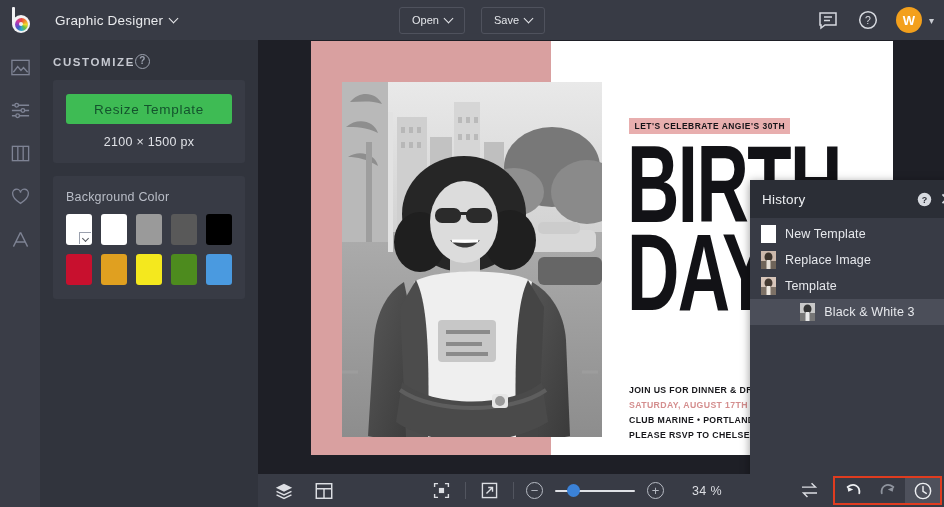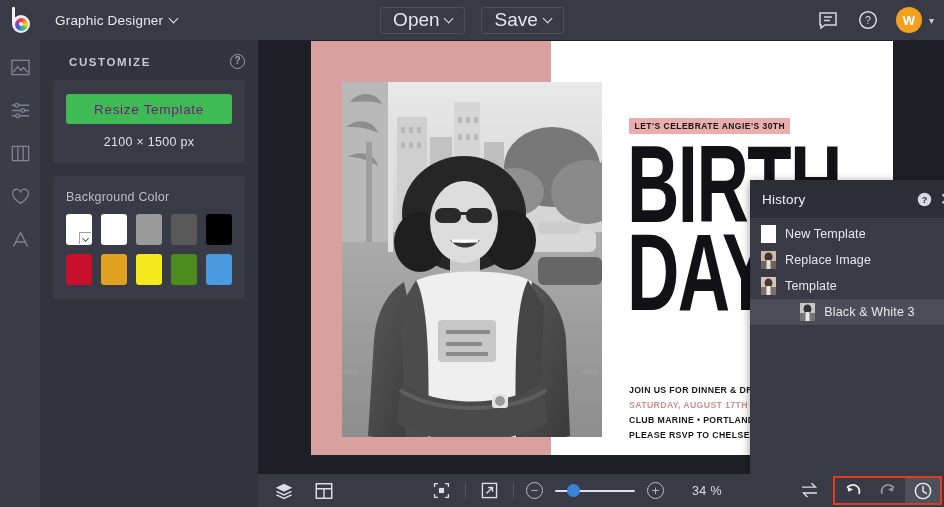--- a/index.html
+++ b/index.html
@@ -42,21 +42,21 @@
     color: #e9eaed; font-size: 13.5px; letter-spacing: .2px; cursor: pointer;
   }
   .topbar-center {
     position: absolute; left: 50%; transform: translateX(-50%);
     display: flex; gap: 16px; align-items: center;
   }
   .tb-btn {
     display: flex; align-items: center; gap: 6px;
     height: 27px; padding: 0 12px; border-radius: 3px;
     border: 1px solid #4f525d; background: transparent;
-    color: #e4e6ea; font-size: 19px; font-family: inherit; cursor: pointer;
+    color: #e4e6ea; font-size: 11px; font-family: inherit; cursor: pointer;
   }
   .caret { display: inline-block; width: 7px; height: 7px; border-right: 1.4px solid currentColor; border-bottom: 1.4px solid currentColor; transform: translateY(-2px) rotate(45deg); }
   .topbar-right {
     position: absolute; right: 10px; display: flex; align-items: center; gap: 16px;
   }
   .icon-btn { background: none; border: none; cursor: pointer; display: flex; align-items: center; justify-content: center; padding: 2px; }
   .avatar {
     width: 26px; height: 26px; border-radius: 50%; background: #f3a01c;
     display: flex; align-items: center; justify-content: center;
     color: #fff; font-size: 13px; font-weight: bold; cursor: pointer;
@@ -70,33 +70,32 @@
     display: flex; flex-direction: column; align-items: center; padding-top: 12px; gap: 13px;
   }
   .rail-item { width: 34px; height: 30px; display: flex; align-items: center; justify-content: center; cursor: pointer; border-radius: 3px; }
 
   
   .panel {
     position: absolute; left: 40px; top: 40px; width: 218px; height: 467px;
     background: #31343d; padding: 14px 13px;
   }
   .panel-head {
-    display: flex; align-items: center; justify-content: space-between;
+    display: flex; align-items: center; 
     margin-bottom: 11px;
-    margin-left: 16px;
   }
   .panel-title { color: #c6c9d1; font-size: 11.5px; letter-spacing: 1.6px; font-weight: bold; }
   .help-dot {
     width: 15px; height: 15px; border-radius: 50%; border: 1.3px solid #9aa0ad;
     color: #9aa0ad; font-size: 10px; line-height: 12px; text-align: center; cursor: pointer; font-weight: bold;
   }
   .card { background: #383b45; border-radius: 3px; padding: 14px 13px; margin-bottom: 13px; }
   .resize-btn {
     display: block; width: 100%; height: 30px; border: none; border-radius: 3px;
-    background: #3ebb54; color: #701a75; font-size: 13.5px; letter-spacing: .7px;
+    background: #3ebb54; color: #14532d; font-size: 13.5px; letter-spacing: .7px;
     font-family: inherit; cursor: pointer;
   }
   .dims { text-align: center; color: #dfe1e6; font-size: 12.5px; margin-top: 11px; letter-spacing: .3px; }
   .card-label { color: #b9bdc7; font-size: 12.5px; margin-bottom: 10px; letter-spacing: .2px; }
   .swatch-row { display: flex; gap: 9px; margin-bottom: 9px; }
   .swatch-row:last-child { margin-bottom: 0; }
   .swatch {
     width: 31px; height: 31px; border-radius: 3px; cursor: pointer; position: relative;
   }
   .swatch.has-picker::after {

